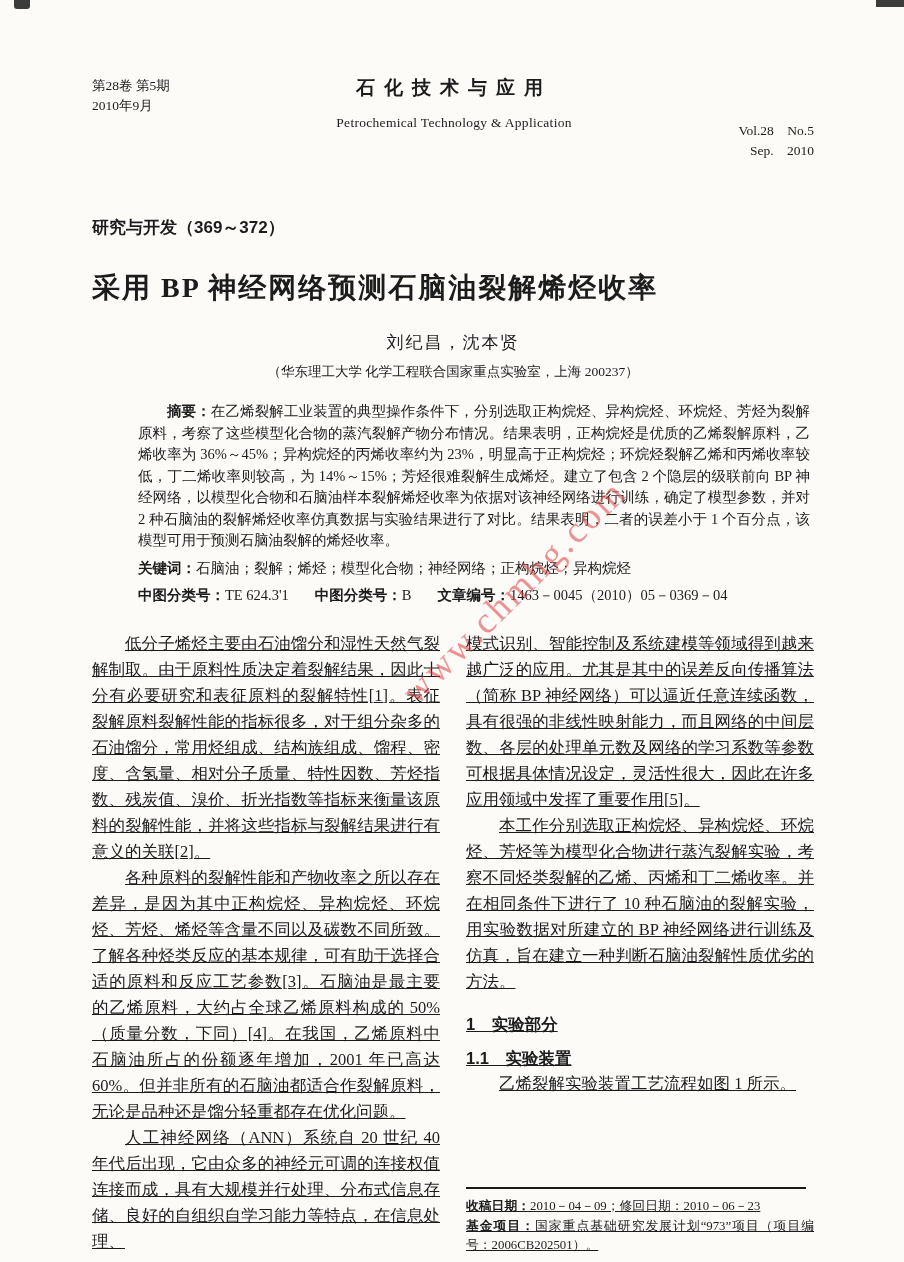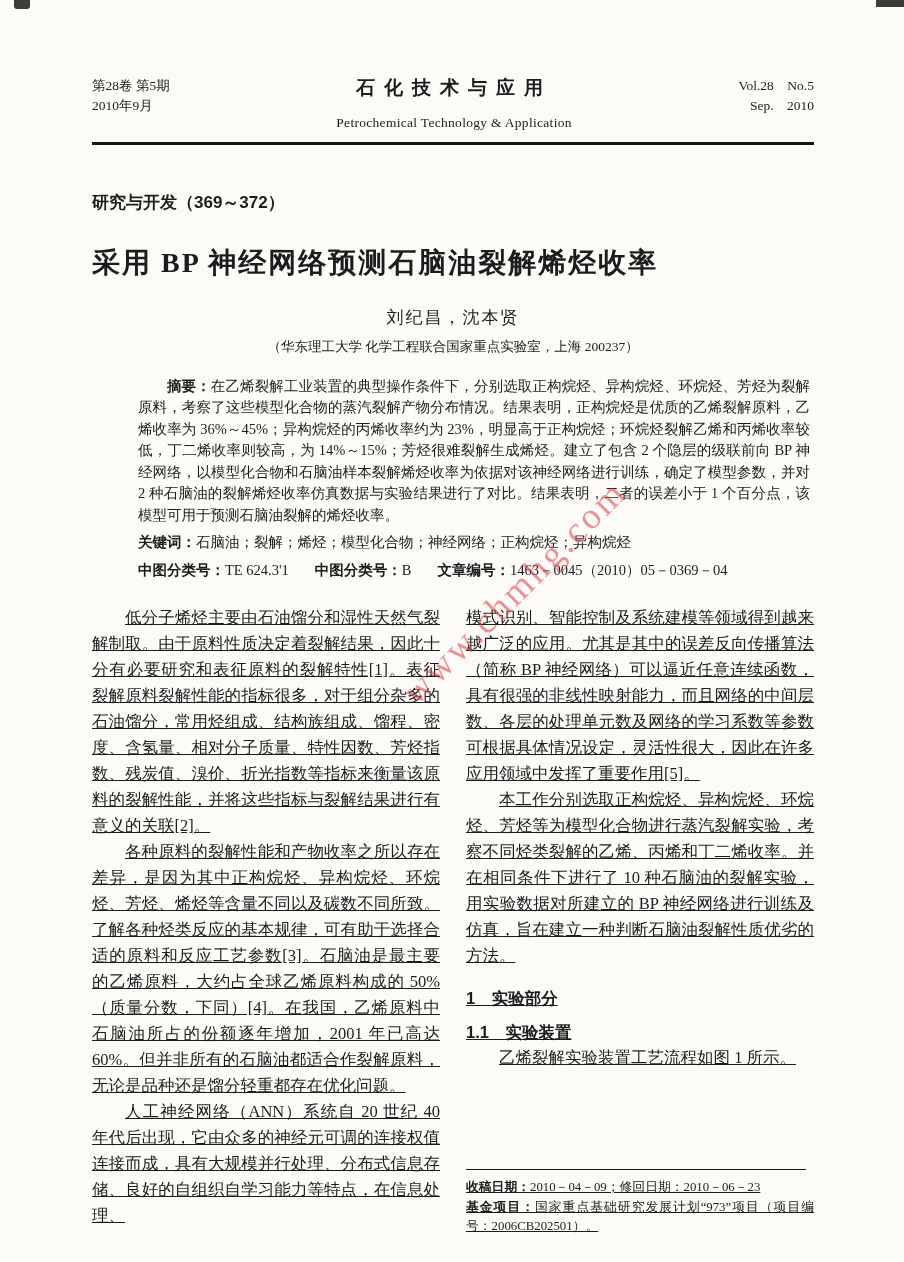--- a/index.html
+++ b/index.html
@@ -19,21 +19,21 @@
     display:flex;flex-direction:column;
   }
   
   .corner{position:absolute;background:#1a1a1a;opacity:.85;}
   .corner-left{left:14px;top:0;width:16px;height:9px;border-radius:0 0 3px 3px;}
   .corner-right{right:0;top:0;width:28px;height:7px;}
 
   
   .journal-header{display:flex;align-items:flex-start;justify-content:space-between;gap:8px;}
   .jh-left,.jh-right{font-size:13.5px;line-height:20px;white-space:nowrap;}
-  .jh-right{text-align:right;}
+  .jh-right{text-align:right;margin-top:45px;}
   .jh-center{text-align:center;flex:1;padding:0 10px;}
   .jname-cn{font-size:19px;letter-spacing:9px;font-weight:bold;line-height:24px;}
   .jname-en{font-size:13.5px;line-height:20px;margin-top:13px;letter-spacing:.3px;}
   .header-rule{border:none;height:2.5px;background:#151515;margin:9px 0 0 0;}
 
   .section-label{
     margin-top:46px;
     font-family:"Liberation Sans","DejaVu Sans",sans-serif;
     font-weight:bold;font-size:17px;
   }

